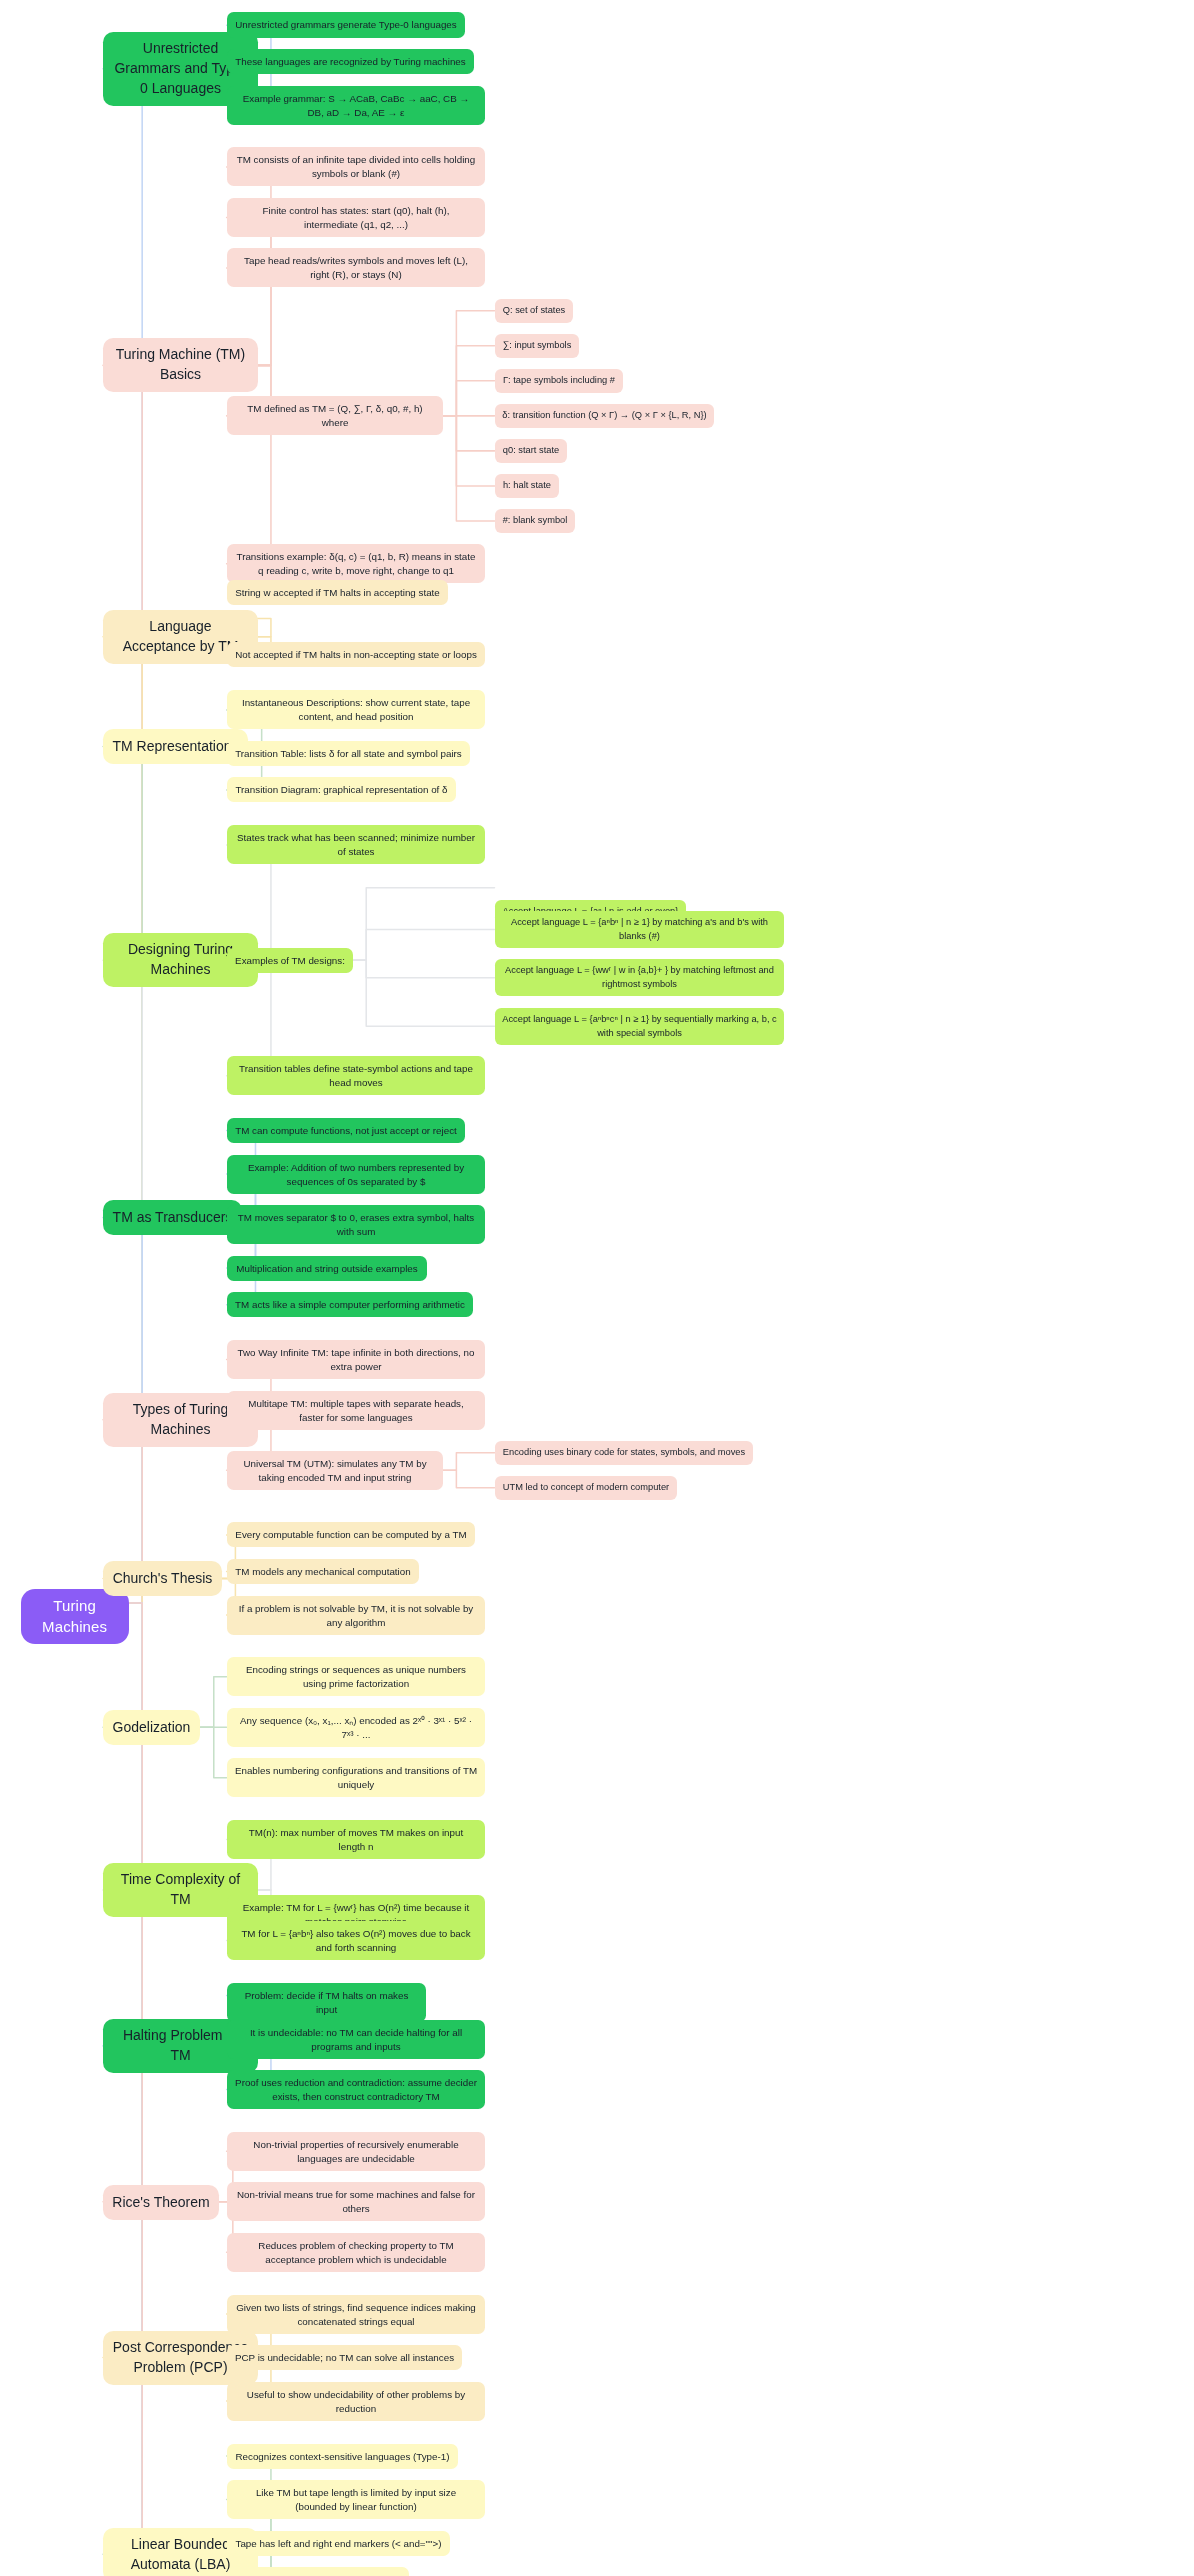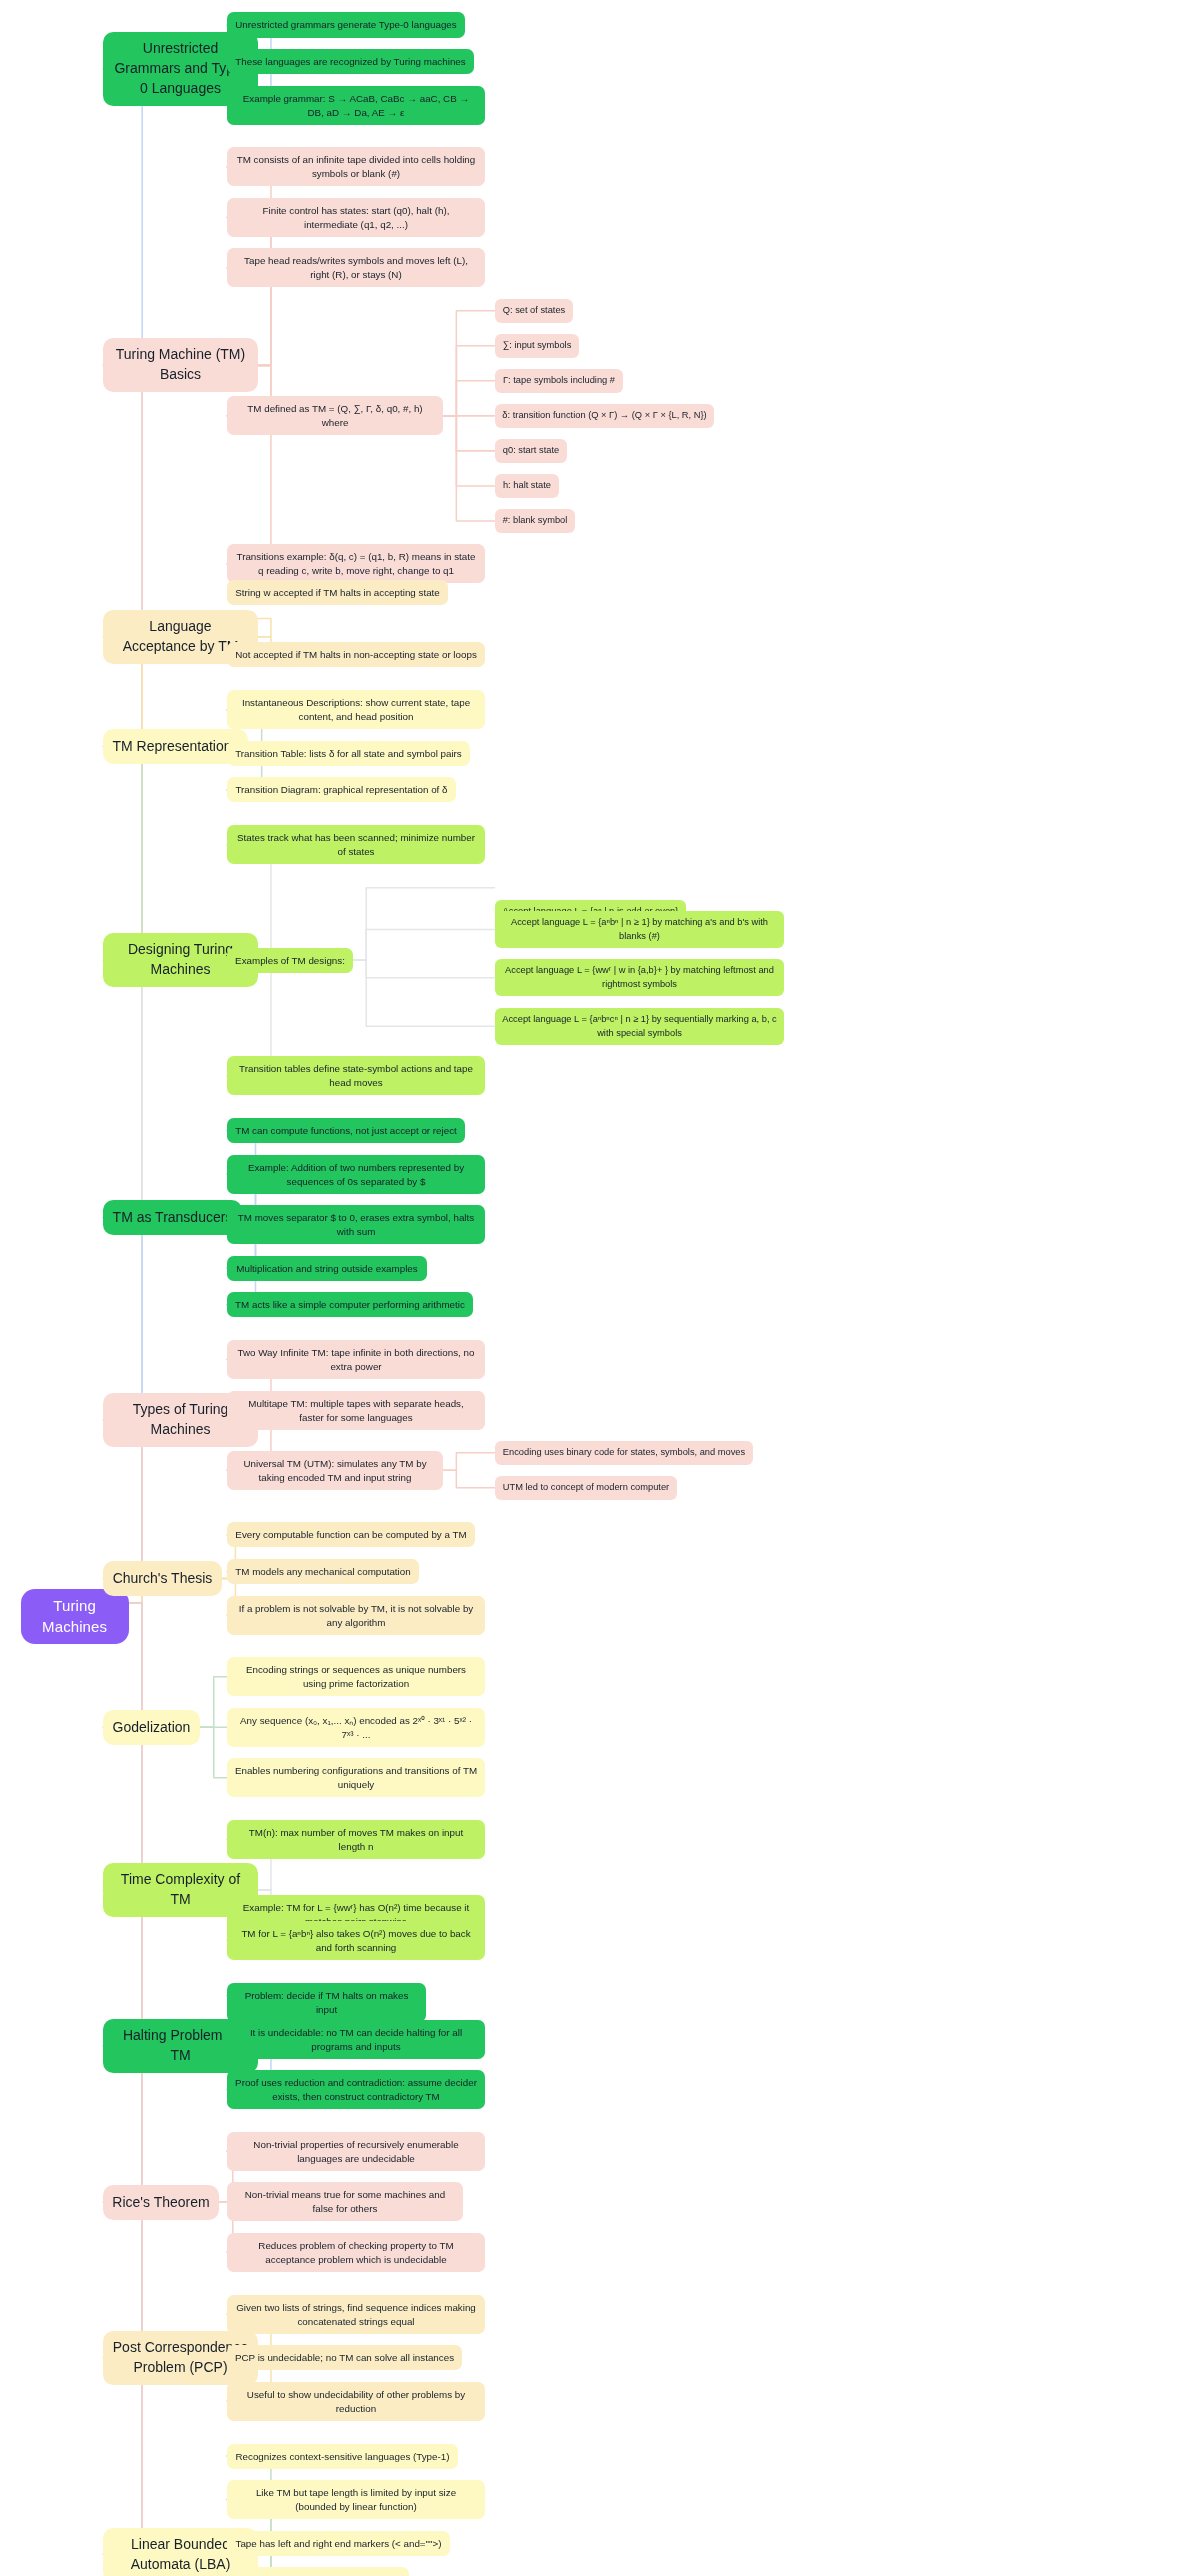--- a/index.html
+++ b/index.html
@@ -211,21 +211,21 @@
       <div class="node c-grey l1" style="left: 103px; top: 1863px; width: 155px; min-height: 54px; padding: 7.2px 9.3px; font-size: 14px;">Time Complexity of TM</div>
       <div class="node c-grey l2" style="left: 227px; top: 1820px; width: 258px; min-height: 39px; padding: 5.7px 7.7px; font-size: 9.8px;">TM(n): max number of moves TM makes on input length n</div>
       <div class="node c-grey l2" style="left: 227px; top: 1871px; width: 258px; min-height: 39px; padding: 5.7px 7.7px; font-size: 9.8px; margin-top: 24px;">Example: TM for L = {wwʳ} has O(n²) time because it matches pairs stepwise</div>
       <div class="node c-grey l2" style="left: 227px; top: 1921px; width: 258px; min-height: 39px; padding: 5.7px 7.7px; font-size: 9.8px;">TM for L = {aⁿbⁿ} also takes O(n²) moves due to back and forth scanning</div>
       <div class="node c-blue l1" style="left: 103px; top: 2019px; width: 155px; min-height: 54px; padding: 7.2px 9.3px; font-size: 14px;">Halting Problem of TM</div>
       <div class="node c-blue l2" style="left: 227px; top: 1983px; width: 199px; min-height: 25px; padding: 5.7px 7.7px; font-size: 9.8px;">Problem: decide if TM halts on makes input</div>
       <div class="node c-blue l2" style="left: 227px; top: 2020px; width: 258px; min-height: 39px; padding: 5.7px 7.7px; font-size: 9.8px;">It is undecidable: no TM can decide halting for all programs and inputs</div>
       <div class="node c-blue l2" style="left: 227px; top: 2070px; width: 258px; min-height: 39px; padding: 5.7px 7.7px; font-size: 9.8px;">Proof uses reduction and contradiction: assume decider exists, then construct contradictory TM</div>
       <div class="node c-red l1" style="left: 103px; top: 2185px; width: 116px; min-height: 35px; padding: 7.2px 9.3px; font-size: 14px;">Rice's Theorem</div>
       <div class="node c-red l2" style="left: 227px; top: 2132px; width: 258px; min-height: 39px; padding: 5.7px 7.7px; font-size: 9.8px;">Non-trivial properties of recursively enumerable languages are undecidable</div>
-      <div class="node c-red l2" style="left: 227px; top: 2182px; width: 236px; min-height: 39px; padding: 5.7px 7.7px; font-size: 9.8px;">Non-trivial means true for some machines and false for others</div>
+      <div class="node c-red l2" style="left: 227px; top: 2182px; width: 258px; min-height: 39px; padding: 5.7px 7.7px; font-size: 9.8px;">Non-trivial means true for some machines and false for others</div>
       <div class="node c-red l2" style="left: 227px; top: 2233px; width: 258px; min-height: 39px; padding: 5.7px 7.7px; font-size: 9.8px;">Reduces problem of checking property to TM acceptance problem which is undecidable</div>
       <div class="node c-yellow l1" style="left: 103px; top: 2331px; width: 155px; min-height: 54px; padding: 7.2px 9.3px; font-size: 14px;">Post Correspondence Problem (PCP)</div>
       <div class="node c-yellow l2" style="left: 227px; top: 2295px; width: 258px; min-height: 39px; padding: 5.7px 7.7px; font-size: 9.8px;">Given two lists of strings, find sequence indices making concatenated strings equal</div>
       <div class="node c-yellow l2" style="left: 227px; top: 2345px; width: 235px; min-height: 25px; padding: 5.7px 7.7px; font-size: 9.8px;">PCP is undecidable; no TM can solve all instances</div>
       <div class="node c-yellow l2" style="left: 227px; top: 2382px; width: 258px; min-height: 39px; padding: 5.7px 7.7px; font-size: 9.8px;">Useful to show undecidability of other problems by reduction</div>
       <div class="node c-green l1" style="left: 103px; top: 2528px; width: 155px; min-height: 54px; padding: 7.2px 9.3px; font-size: 14px;">Linear Bounded Automata (LBA)</div>
       <div class="node c-green l2" style="left: 227px; top: 2444px; width: 231px; min-height: 25px; padding: 5.7px 7.7px; font-size: 9.8px;">Recognizes context-sensitive languages (Type-1)</div>
       <div class="node c-green l2" style="left: 227px; top: 2480px; width: 258px; min-height: 39px; padding: 5.7px 7.7px; font-size: 9.8px;">Like TM but tape length is limited by input size (bounded by linear function)</div>
       <div class="node c-green l2" style="left: 227px; top: 2531px; width: 223px; min-height: 25px; padding: 5.7px 7.7px; font-size: 9.8px;">Tape has left and right end markers (&lt; and=""&gt;)</div>
       <div class="node c-green l2" style="left: 227px; top: 2567px; width: 182px; min-height: 25px; padding: 5.7px 7.7px; font-size: 9.8px;">Head cannot move outside of markers</div>

